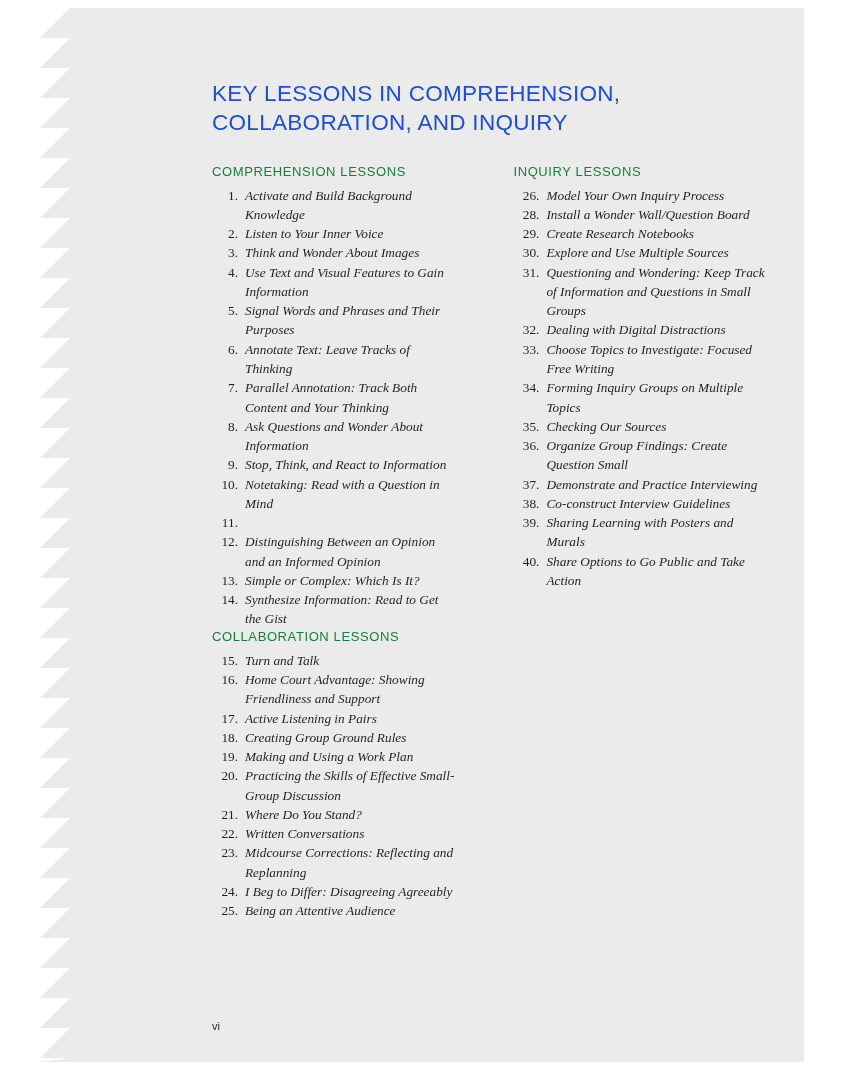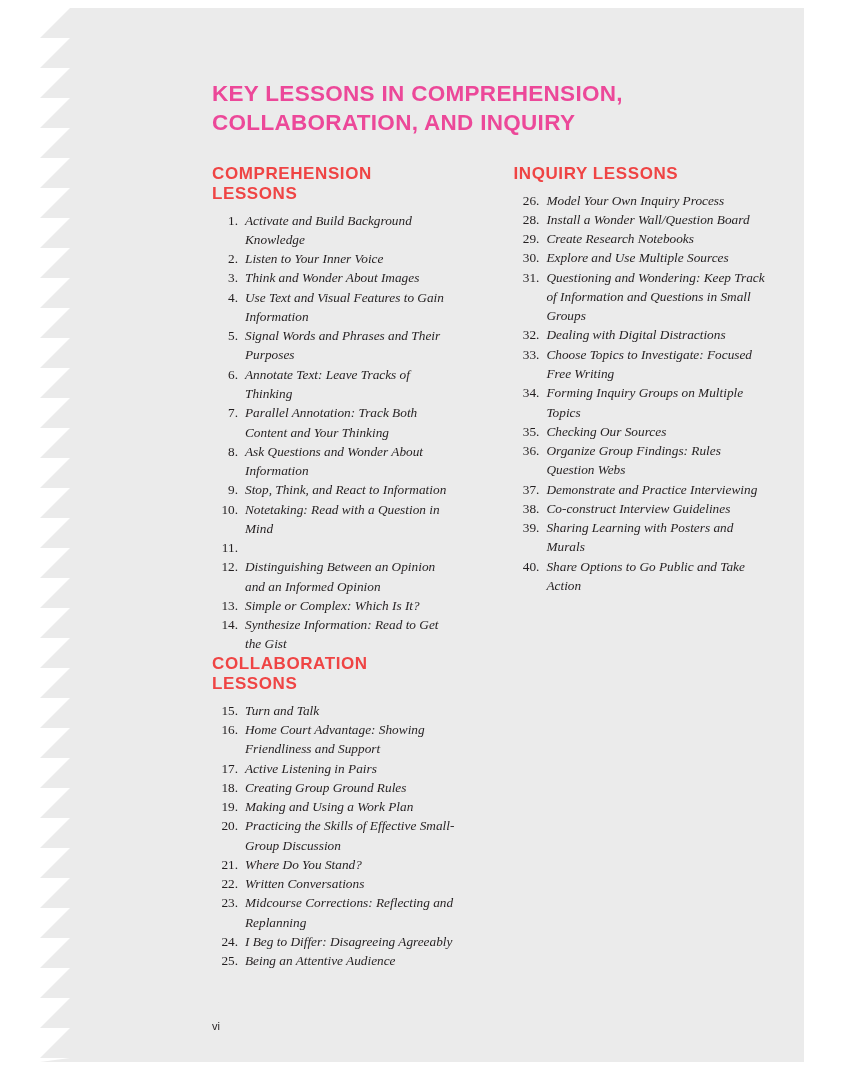--- a/index.html
+++ b/index.html
@@ -48,44 +48,44 @@
     position: absolute;
     left: 212px;
     top: 80px;
     width: 560px;
   }
 
   .doc-title {
     font-family: "Liberation Sans", sans-serif;
     font-size: 22.5px;
     letter-spacing: 0.3px;
-    color: #ec4899;
-    font-weight: 700;
+    color: #1d4ed8;
+    font-weight: 400;
     line-height: 1.28;
     margin: 0 0 26px 0;
     text-transform: uppercase;
     max-width: 520px;
   }
 
   .columns {
     display: flex;
     gap: 56px;
     align-items: flex-start;
   }
   .col {
     width: 262px;
   }
   .col-right { width: 276px; }
 
   .section-head {
     font-family: "Liberation Sans", sans-serif;
-    font-size: 17px;
-    font-weight: bold;
+    font-size: 13px;
+    font-weight: normal;
     letter-spacing: 0.6px;
-    color: #ef4444;
+    color: #15803d;
     text-transform: uppercase;
     margin: 0 0 7px 0;
   }
   .section-head.spaced { }
 
   ol.lesson-list {
     list-style: none;
     margin: 0;
     padding: 0;
   }
@@ -327,21 +327,21 @@
             <li>
                 <span class="num">34.</span>
                 <span class="ltext">Forming Inquiry Groups on Multiple Topics</span>
               </li>
             <li>
                 <span class="num">35.</span>
                 <span class="ltext">Checking Our Sources</span>
               </li>
             <li>
                 <span class="num">36.</span>
-                <span class="ltext">Organize Group Findings: Rules Question Webs</span>
+                <span class="ltext">Organize Group Findings: Create Question Small</span>
               </li>
             <li>
                 <span class="num">37.</span>
                 <span class="ltext">Demonstrate and Practice Interviewing</span>
               </li>
             <li>
                 <span class="num">38.</span>
                 <span class="ltext">Co-construct Interview Guidelines</span>
               </li>
             <li>

